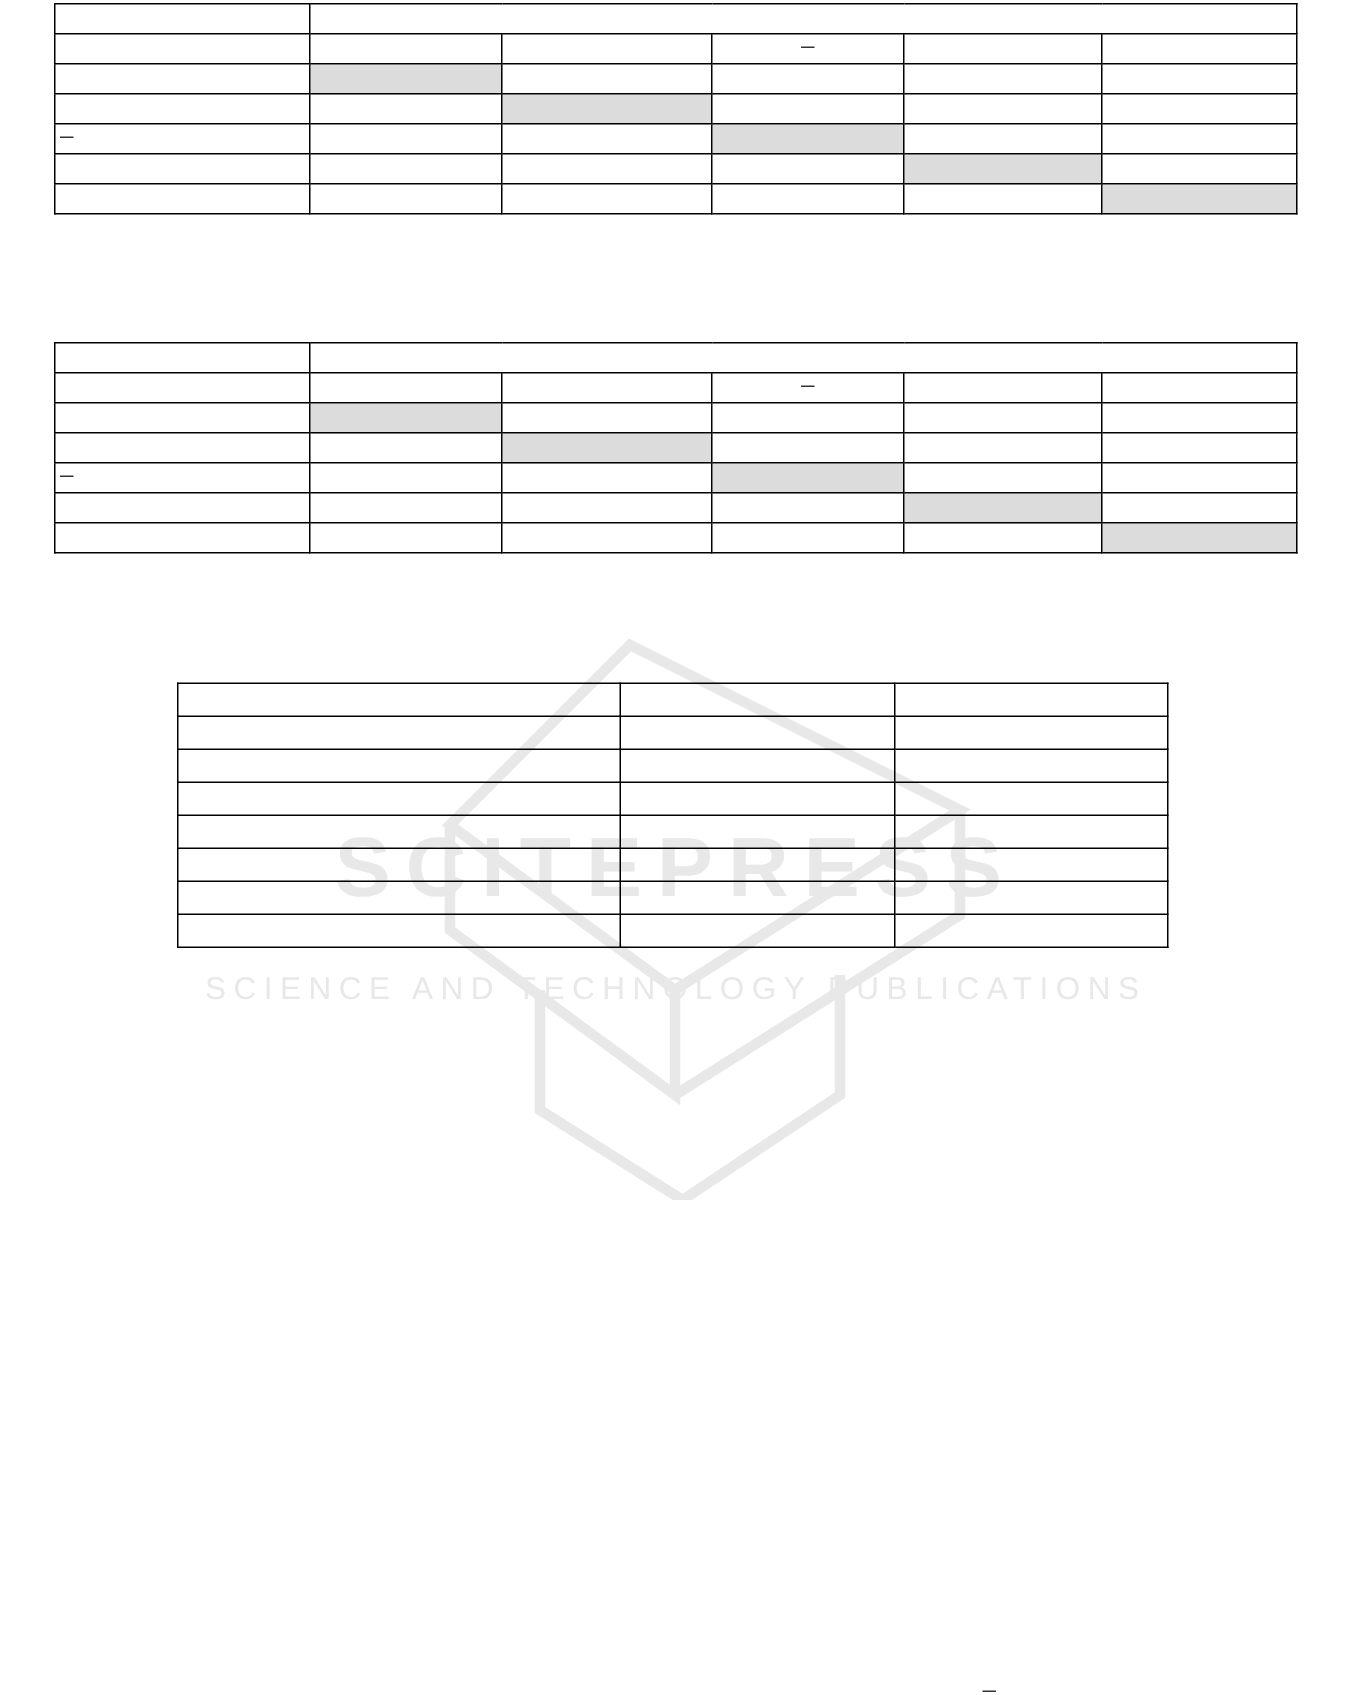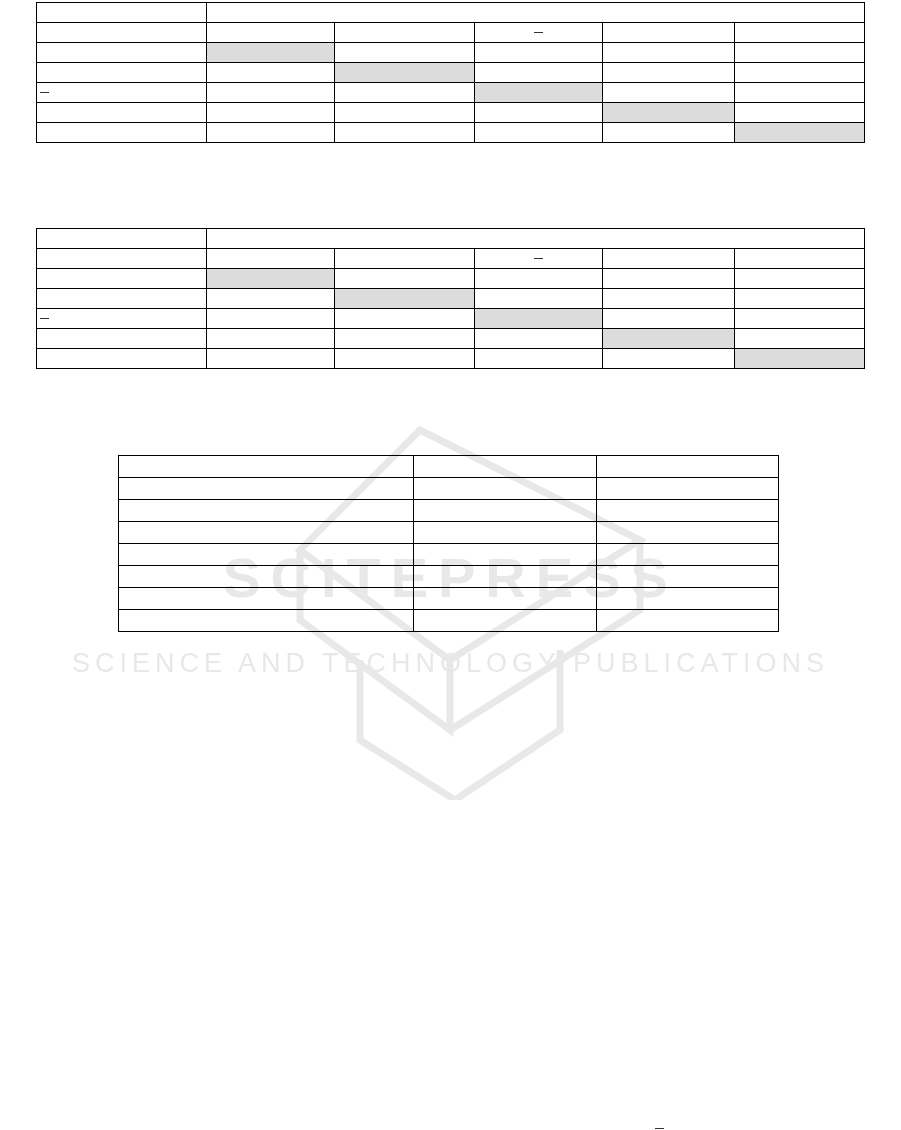--- a/index.html
+++ b/index.html
@@ -37,21 +37,21 @@
     white-space: nowrap;
   }
   .wm-main {
     top: 135px;
     font-size: 56px;
     font-weight: bold;
     letter-spacing: 10px;
   }
   .wm-sub {
     top: 238px;
-    font-size: 27px;
+    font-size: 21px;
     letter-spacing: 5px;
   }
 
   
   .tbl {
     position: absolute;
     border-collapse: collapse;
     table-layout: fixed;
     z-index: 2;
     background: transparent;

